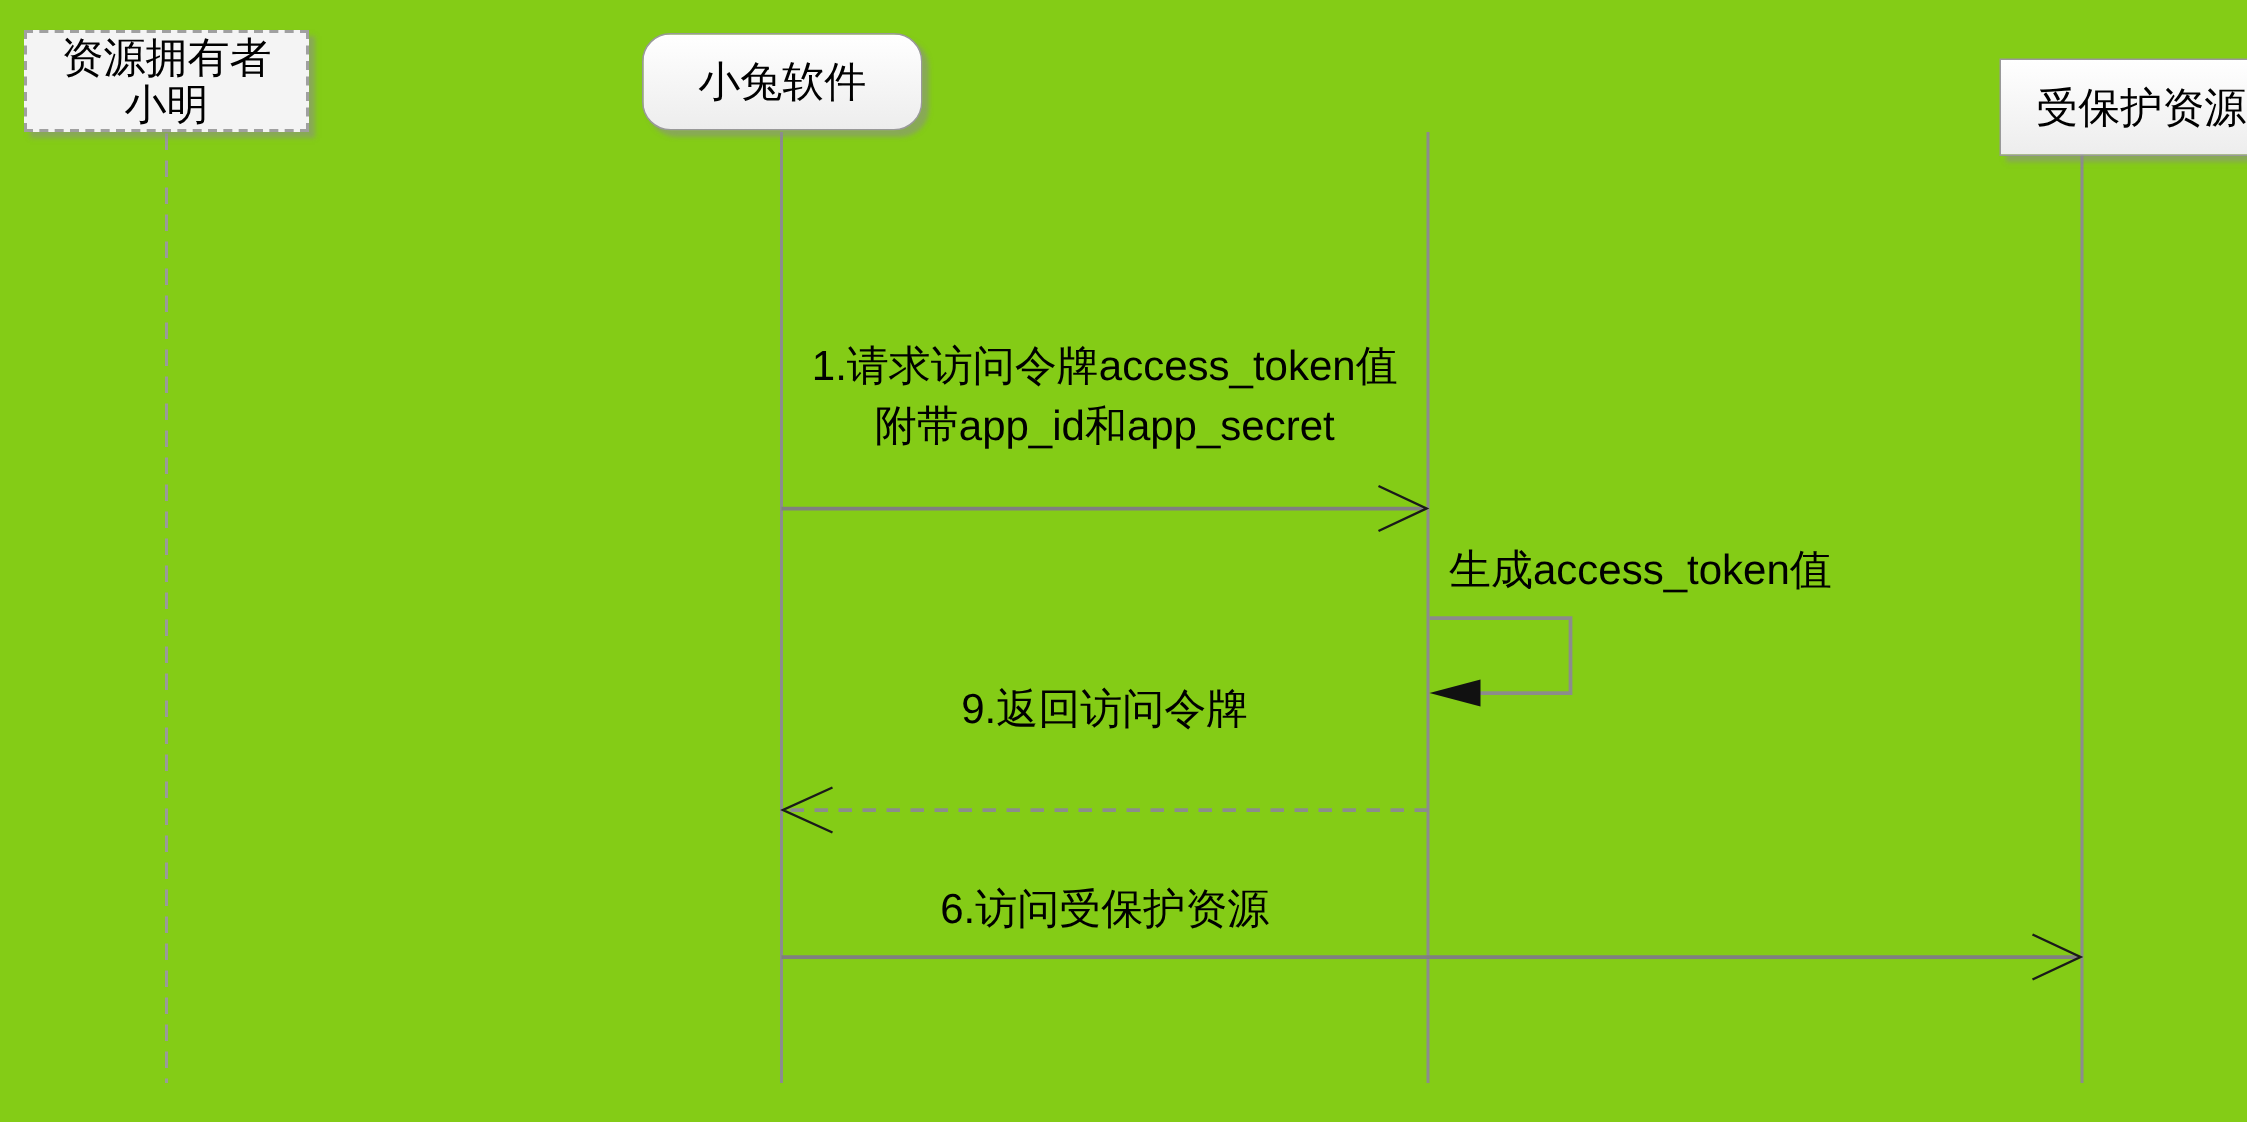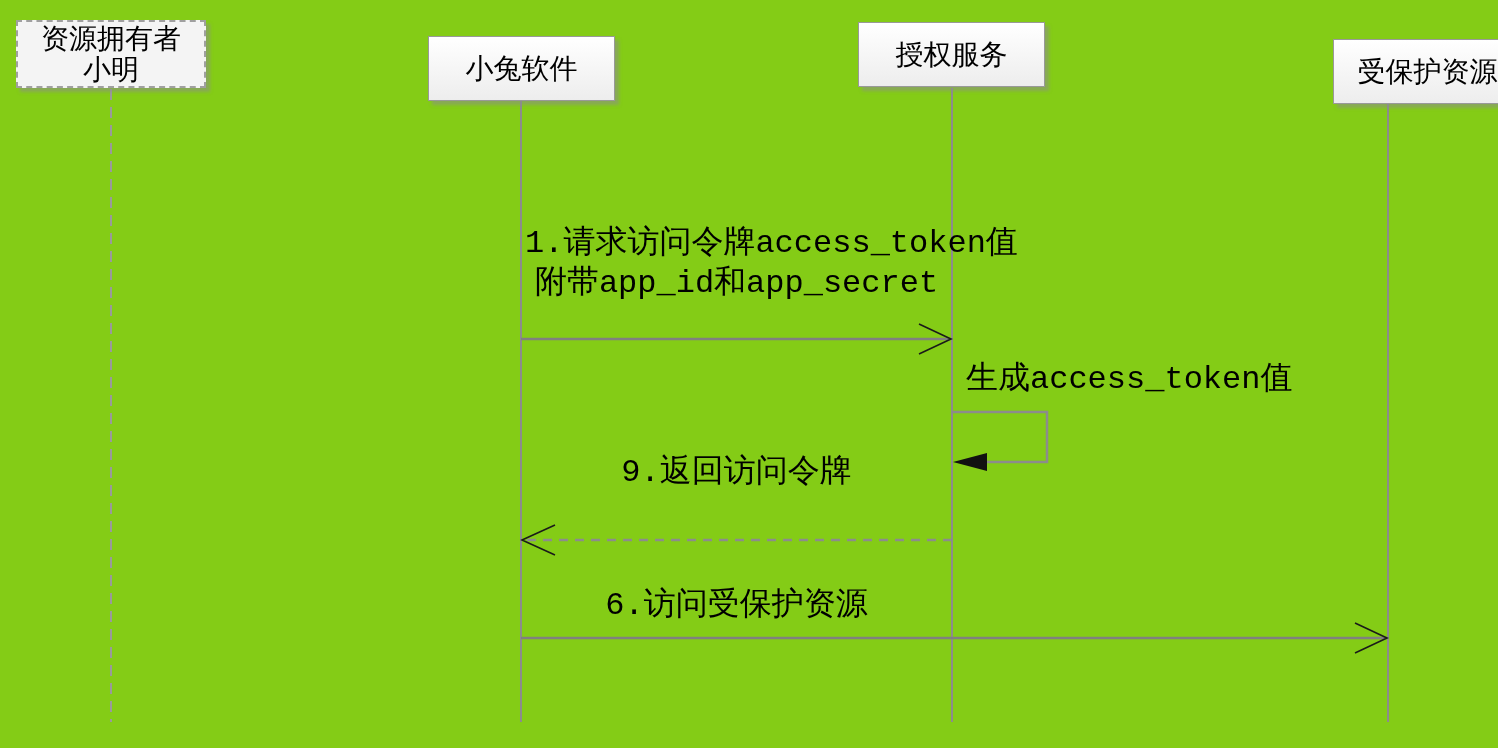--- a/index.html
+++ b/index.html
@@ -35,24 +35,23 @@
     border: 1.5px solid #999999;
     box-shadow: 4px 4px 3px rgba(140,140,140,0.55);
   }
   .actor-box.dashed {
     background: #f4f4f4;
     border: 2px dashed #a0a0a0;
   }
   .msg-label {
     position: absolute;
     color: #000000;
-    font-size: 32px;
+    font-size: 28px;
     line-height: 40px;
     white-space: nowrap;
-    font-family: Liberation Mono, monospace;
   }
   .msg-label.centered {
     text-align: center;
   }
 </style>
 </head>
 <body>
 
 <div id="stage">
 
@@ -74,27 +73,24 @@
 
     <line x1="521" y1="638" x2="1386" y2="638" stroke="#808080" stroke-width="2.5"></line>
     <polyline points="1355,623 1387,638 1355,653" fill="none" stroke="#1a1a1a" stroke-width="1.6"></polyline>
   </svg>
 
   <div class="actor-box dashed" style="left:16px; top:20px; width:190px; height:68px; line-height:31px;">
     <span>资源拥有者</span>
     <span>小明</span>
   </div>
 
-  <div class="actor-box" style="left:428px; top:36px; width:187px; height:65px;">
+  <div class="actor-box" style="left:428px; top:22px; width:187px; height:65px;border-radius:19px;">
     <span>小兔软件</span>
   </div>
 
-  <div class="actor-box" style="left:858px; top:22px; width:187px; height:65px;">
-    <span>授权服务</span>
-  </div>
 
   <div class="actor-box" style="left:1293px; top:39px; width:189px; height:65px;margin-left:40px;">
     <span>受保护资源</span>
   </div>
 
   <div class="msg-label centered" style="left:525px; top:224px; width:423px;">
     <div>1.请求访问令牌access_token值</div>
     <div>附带app_id和app_secret</div>
   </div>
 

